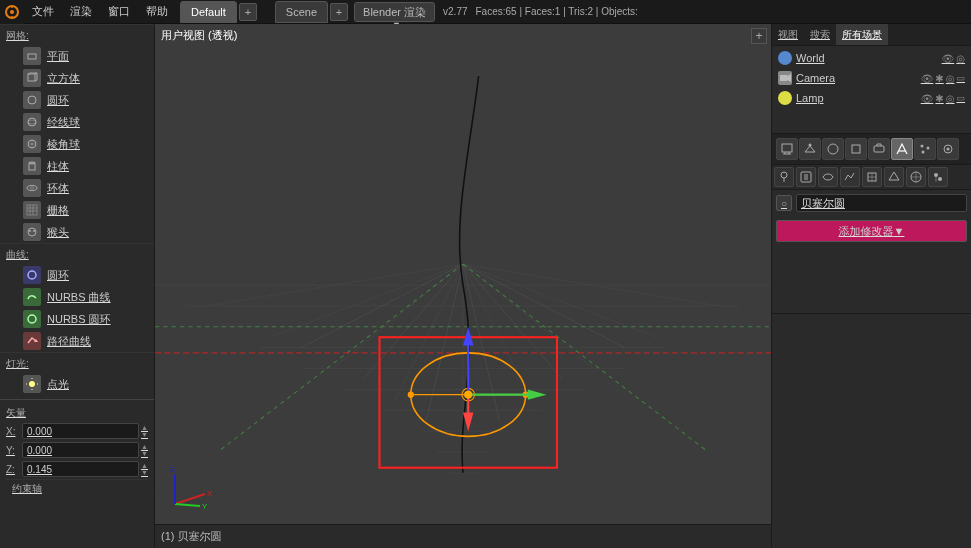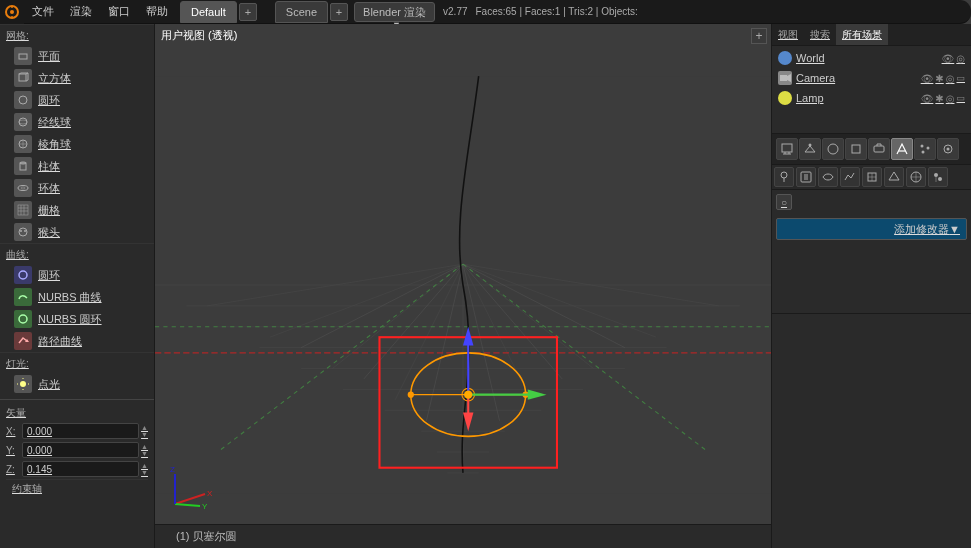--- a/index.html
+++ b/index.html
@@ -13,21 +13,20 @@
       overflow: hidden;
     }
 
     
     .top-bar {
       height: 24px;
       background: #1a1a1a;
       display: flex;
       align-items: center;
       border-bottom: 1px solid #111;
-      border-radius: 11px;
     }
     .blender-icon {
       width: 24px;
       height: 24px;
       background: #1a1a1a;
       display: flex;
       align-items: center;
       justify-content: center;
       font-size: 14px;
     }
@@ -136,21 +135,21 @@
     }
     .section-header {
       color: #aaa;
       font-size: 10px;
       padding: 4px 6px 2px 6px;
       border-top: 1px solid #333;
     }
     .tool-item {
       display: flex;
       align-items: center;
-      padding: 2px 14px;
+      padding: 2px 23px;
       height: 22px;
       cursor: pointer;
       color: #ccc;
       font-size: 11px;
       gap: 6px;
     }
     .tool-icon {
       width: 18px;
       height: 18px;
       border-radius: 2px;
@@ -225,21 +224,20 @@
       border-top: 1px solid #1a1a1a;
       display: flex;
       align-items: center;
       padding: 0 6px;
       gap: 8px;
       z-index: 10;
     }
     .bottom-status {
       color: #bbb;
       font-size: 11px;
-      margin-left: 15px;
     }
 
     
     .right-panel {
       width: 200px;
       background: #2a2a2a;
       border-left: 1px solid #1a1a1a;
       display: flex;
       flex-direction: column;
     }
@@ -317,26 +315,26 @@
       align-items: center;
       justify-content: center;
       cursor: pointer;
       font-size: 10px;
       color: #aaa;
     }
 
     .modifier-add-btn {
       width: 100%;
       height: 22px;
-      background: #0c4a6e;
+      background: #be185d;
       border: 1px solid #555;
       border-radius: 2px;
       display: flex;
       align-items: center;
-      justify-content: flex-end;
+      justify-content: center;
       padding: 0 6px;
       cursor: pointer;
       color: #ccc;
       font-size: 11px;
       margin-top: 4px;
     }
     .transform-header {
       display: flex;
       align-items: center;
       justify-content: space-between;
@@ -882,20 +880,23 @@
           <svg width="14" height="14" viewBox="0 0 14 14">
               <circle cx="5" cy="5" r="2" fill="#aaa"></circle>
               <circle cx="9" cy="9" r="2" fill="#aaa"></circle>
               <line x1="5" y1="7" x2="5" y2="12" stroke="#aaa" stroke-width="0.5"></line>
             </svg>
         </div>
       </div>
 
       <div style="display:flex; align-items:center; padding:4px; gap:4px;">
         <div style="width:16px; height:16px; background:#3a3a3a; border:1px solid #555; border-radius:2px; display:flex; align-items:center; justify-content:center; font-size:10px; color:#aaa; cursor:pointer;">○</div>
+        <div style="flex:1; height:18px; background:#1a1a1a; border:1px solid #444; border-radius:2px; display:flex; align-items:center; padding:0 4px; font-size:11px; color:#ddd; cursor:pointer;">
+          <span>贝塞尔圆</span>
+        </div>
       </div>
 
       <div style="padding:0 4px;">
         <div class="modifier-add-btn">
           <span>添加修改器</span>
           <span>▼</span>
         </div>
       </div>
     </div>
 

